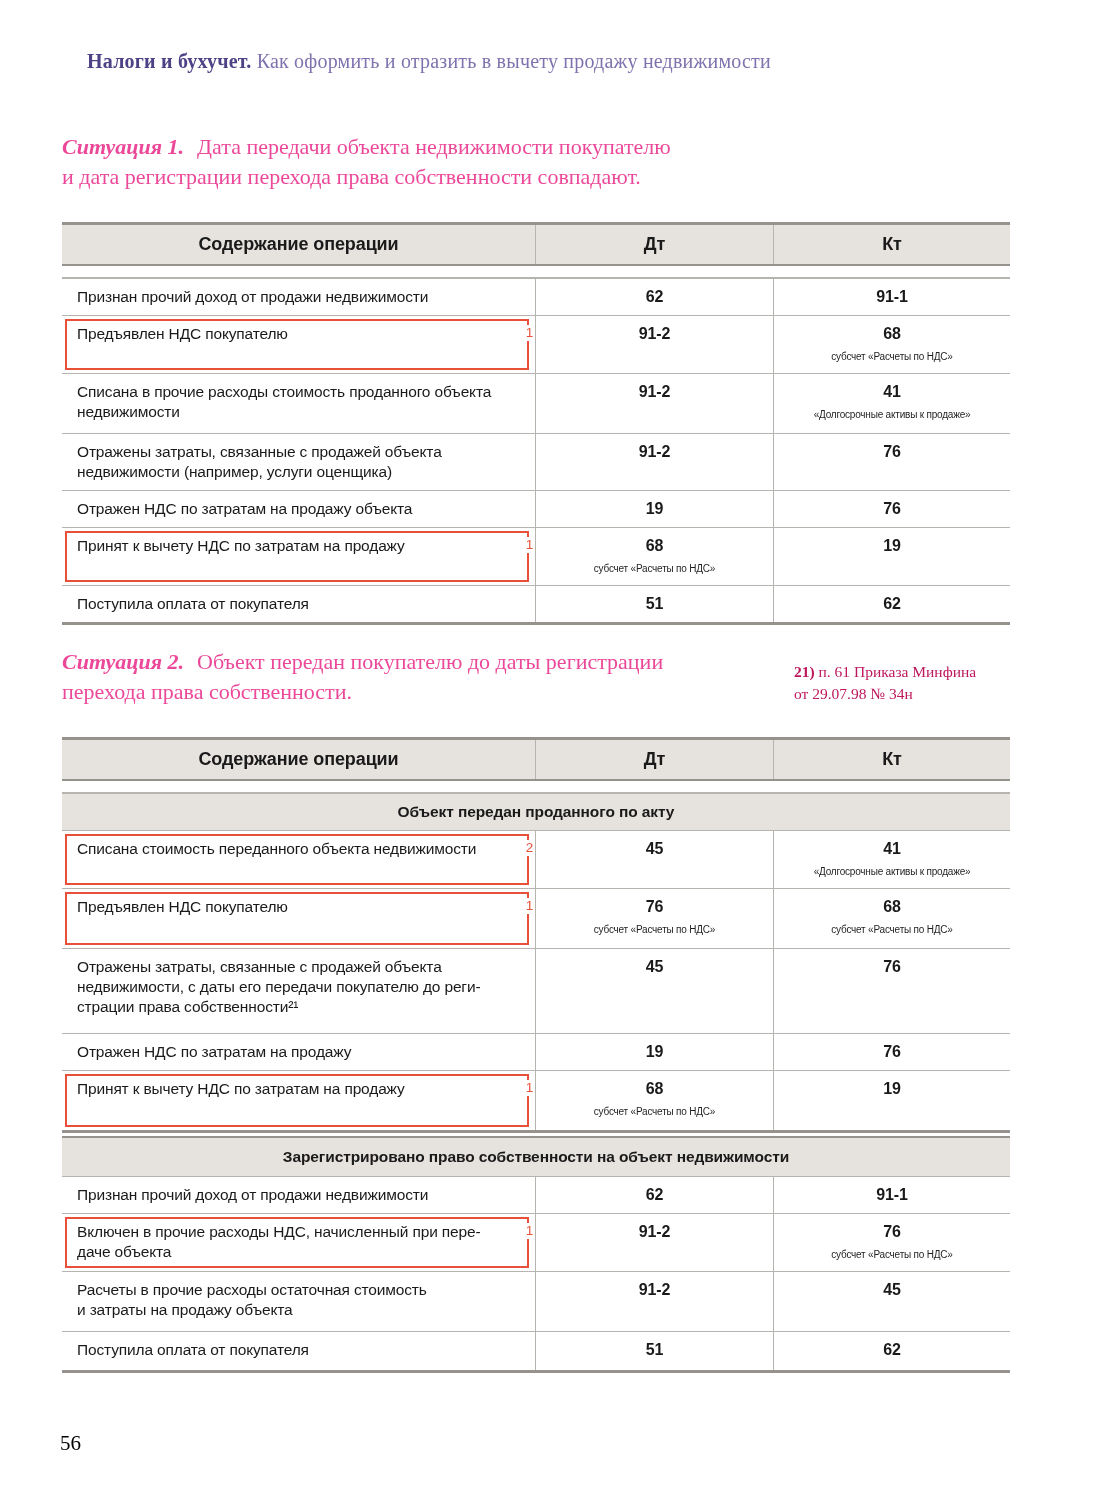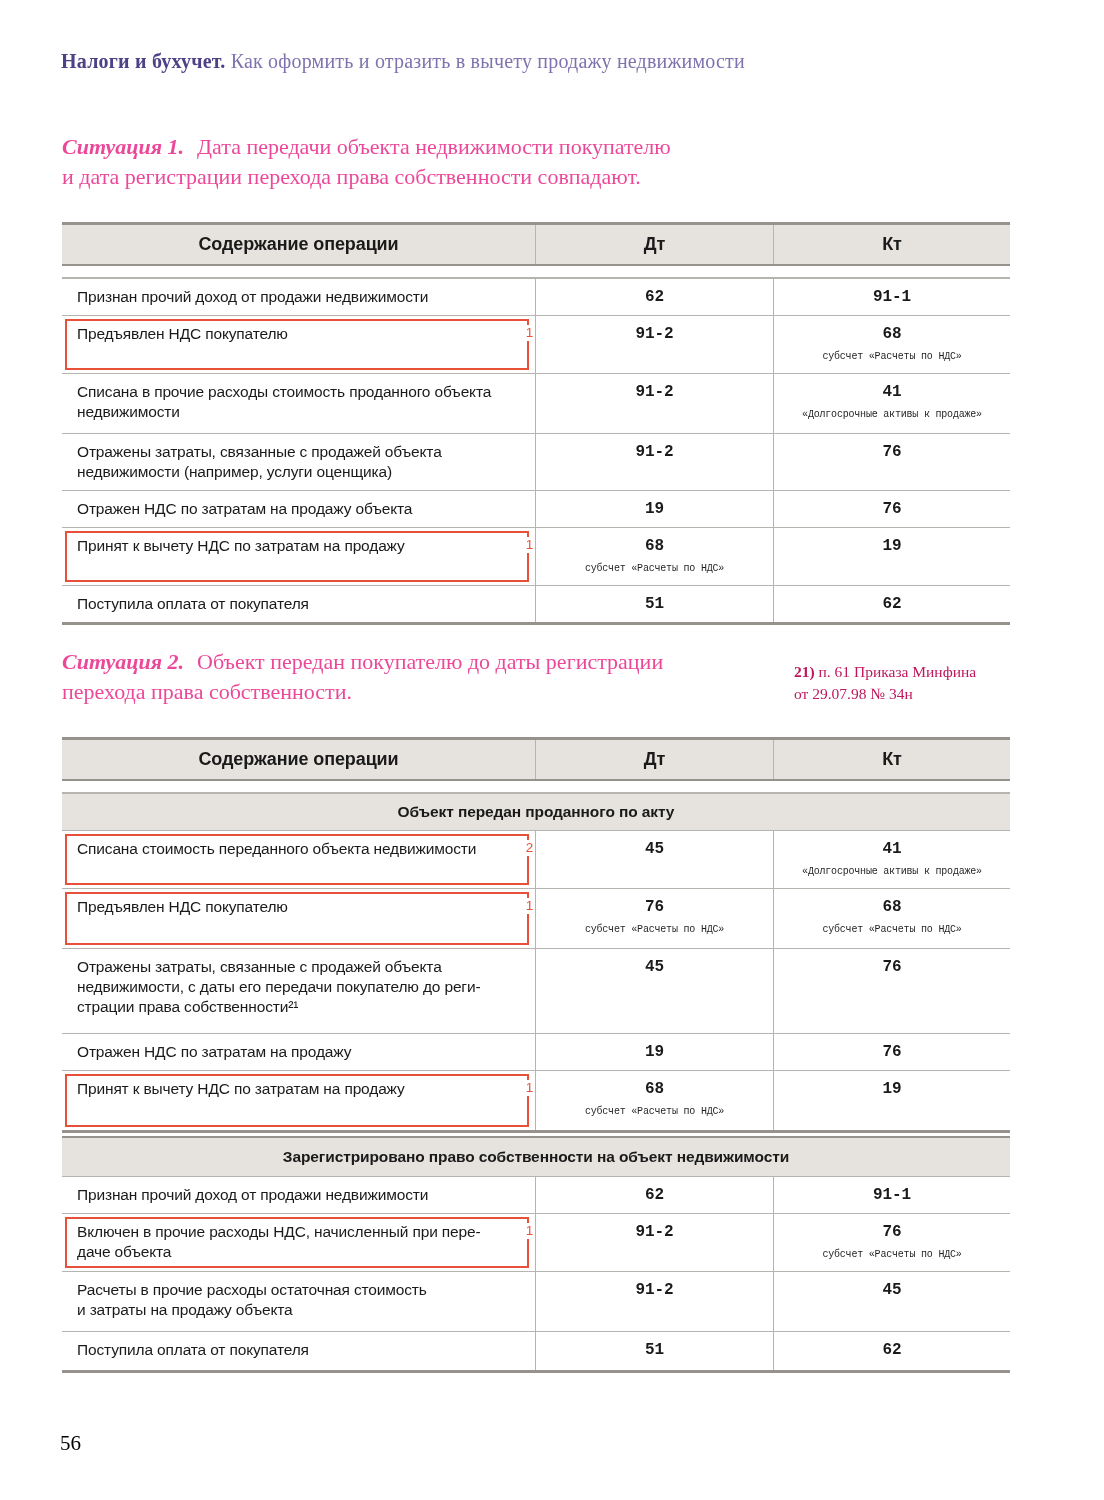--- a/index.html
+++ b/index.html
@@ -6,21 +6,21 @@
   html,body { background:#ffffff; }
   .page {
     position:relative; width:1104px; height:1500px; background:#fff;
     font-family:"Liberation Sans", sans-serif; color:#1a1a1a; overflow:hidden;
   }
   
   .masthead {
     position:absolute; left:61px; top:50px; width:990px;
     font-family:"Liberation Serif", serif; font-size:20px; letter-spacing:0.2px;
   }
-  .brand { font-weight:bold; color:var(--brand-purple, #4e4186); }
+  .brand { font-weight:bold; color:var(--brand-purple, #4e4186);margin-left:26px; }
   .topic { color:var(--topic-purple, #7f72ae); }
   
   .situation {
     position:absolute; left:62px; width:715px;
     font-family:"Liberation Serif", serif; font-size:22px; line-height:1.36; color:#ec4899;
   }
   #situation1 { top:132px; }
   #situation2 { top:647px; }
   .sit-label { font-weight:bold; font-style:italic; margin-right:13px; }
   .sit-text { white-space:pre-line; }
@@ -64,21 +64,21 @@
     border-bottom:1px solid var(--border-light, #b6b4af);
   }
   .trow:last-child { border-bottom:none; }
   .c-content {
     position:relative; padding:8px 18px 8px 15px;
     font-size:15.5px; line-height:20px; letter-spacing:-0.15px;
   }
   .ctext { display:block; white-space:pre-line; position:relative; }
   .c-num {
     border-left:1px solid var(--border-light, #b6b4af);
-    text-align:center; padding:8px 6px;font-family:Liberation Mono, monospace;
+    text-align:center; padding:8px 6px;
   }
   .acct { font-weight:bold; font-size:16px; line-height:20px; letter-spacing:-0.1px; }
   .sub { font-size:10px; line-height:17px; margin-top:4px; letter-spacing:-0.2px; color:#1f1f1f; }
   .red-frame {
     position:absolute; left:3px; right:6px; top:3px; bottom:3px;
     border:2px solid var(--annotation-red, #e8503a); pointer-events:none;
   }
   .red-num {
     position:absolute; top:4px; right:-8px;
     background:#fff; color:var(--annotation-red, #e8503a);

